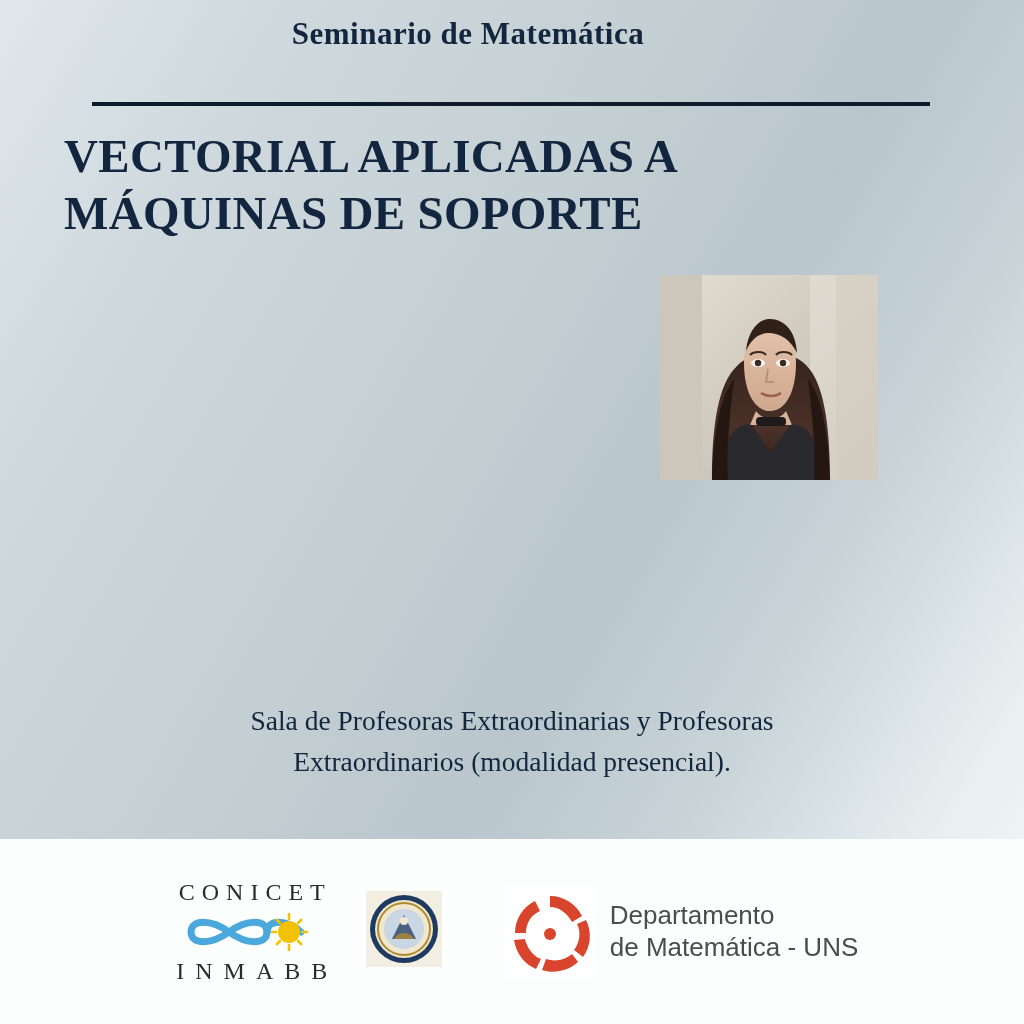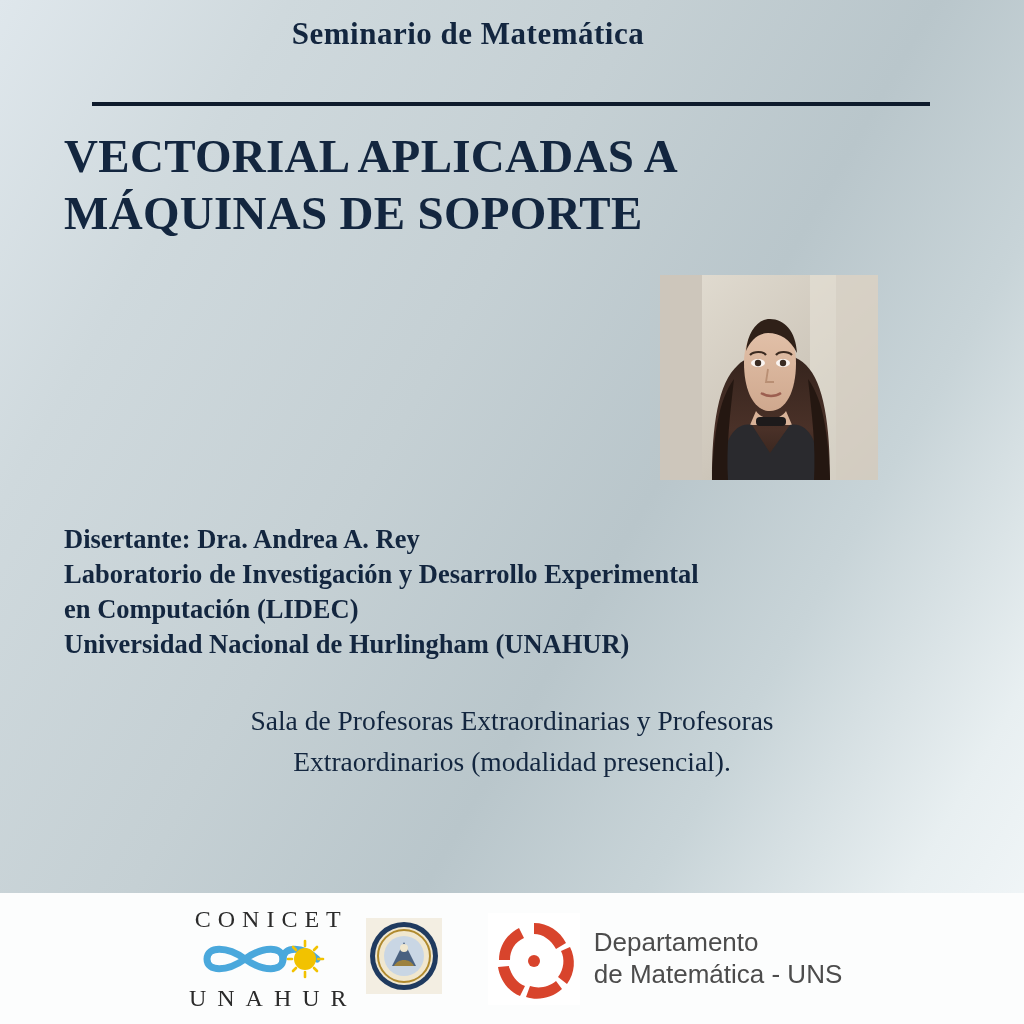--- a/index.html
+++ b/index.html
@@ -80,26 +80,26 @@
     text-align: center;
     font-size: 27.5px;
     line-height: 1.5;
     color: #13263f;
   }
   .footer {
     position: absolute;
     bottom: 0;
     left: 0;
     width: 1024px;
-    height: 131px;
+    height: 185px;
     background: #fcfdfd;
     display: flex;
     align-items: center;
     justify-content: center;
-    gap: 12px;
+    gap: 28px;
   }
   .conicet {
     display: flex;
     flex-direction: column;
     align-items: center;
     justify-content: center;
     width: 172px;
   }
   .conicet-word {
     font-family: "Liberation Serif", serif;
@@ -196,26 +196,20 @@
       <path d="M108 94 L106 107 L114 107" stroke="#b98f74" stroke-width="1.8" fill="none"></path>
       <path d="M101 118 C107 122 115 122 121 118" stroke="#9c5f50" stroke-width="2.6" fill="none"></path>
       <path d="M96 136 C102 146 120 146 126 136 L132 150 L90 150 Z" fill="#d8b298"></path>
       <rect x="96" y="142" width="30" height="9" rx="4" fill="#1d1a1b"></rect>
       <path d="M60 205 C62 168 74 146 92 150 L110 178 L130 150 C148 146 160 168 162 205 Z" fill="#2a2a2e"></path>
       <path d="M52 205 C54 160 58 126 74 104 C70 140 66 172 68 205 Z" fill="#241711"></path>
       <path d="M170 205 C168 160 164 126 148 104 C152 140 156 172 154 205 Z" fill="#241711"></path>
     </svg>
   </div>
 
-  <div class="speaker-block">
-    <div>Disertante: Dra. Andrea A. Rey</div>
-    <div>Laboratorio de Investigación y Desarrollo Experimental</div>
-    <div>en Computación (LIDEC)</div>
-    <div>Universidad Nacional de Hurlingham (UNAHUR)</div>
-  </div>
 
   <div class="event-block">
     <div>Sala de Profesoras Extraordinarias y Profesoras</div>
     <div>Extraordinarios (modalidad presencial).</div>
   </div>
 
   <div class="footer">
 
     <div class="conicet">
       <div class="conicet-word">CONICET</div>
@@ -229,21 +223,21 @@
             <line x1="112" y1="35" x2="112" y2="40"></line>
             <line x1="95" y1="22" x2="99" y2="22"></line>
             <line x1="125" y1="22" x2="130" y2="22"></line>
             <line x1="100" y1="10" x2="103" y2="13"></line>
             <line x1="121" y1="31" x2="124" y2="34"></line>
             <line x1="100" y1="34" x2="103" y2="31"></line>
             <line x1="121" y1="13" x2="124" y2="10"></line>
           </g>
         </svg>
       </div>
-      <div class="inmabb-word">UNAHUR</div>
+      <div class="inmabb-word">INMABB</div>
     </div>
 
     <div class="uns-seal">
       <svg width="76" height="76" viewBox="0 0 76 76" xmlns="http://www.w3.org/2000/svg">
         <rect x="0" y="0" width="76" height="76" fill="#f3eee2"></rect>
         <circle cx="38" cy="38" r="34" fill="#1f3a5f"></circle>
         <circle cx="38" cy="38" r="29" fill="#f0e7cf"></circle>
         <circle cx="38" cy="38" r="26" fill="none" stroke="#b08a2e" stroke-width="2"></circle>
         <circle cx="38" cy="38" r="20" fill="#c9d6e4"></circle>
         <path d="M26 48 L38 24 L50 48 Z" fill="#1f3a5f" opacity="0.75"></path>

